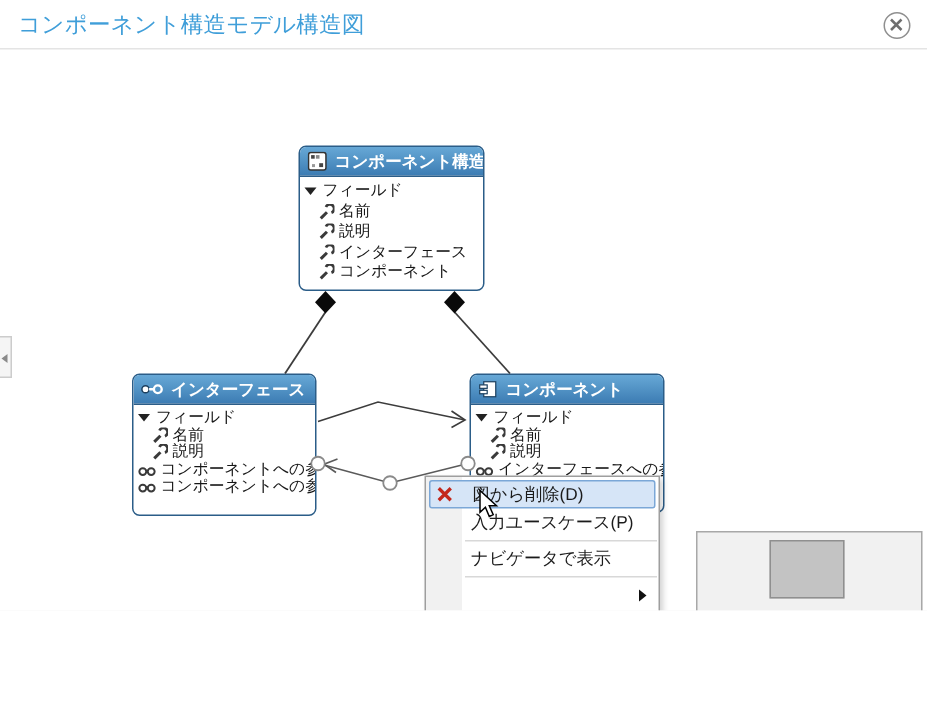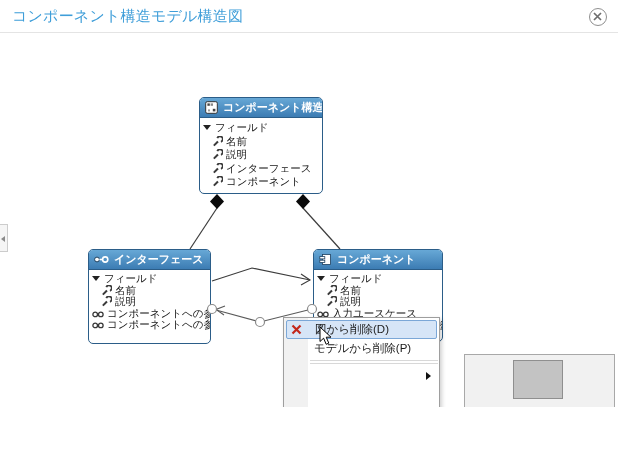--- a/index.html
+++ b/index.html
@@ -202,28 +202,20 @@
               <path d="M5.8 2.2 a3.1 3.1 0 1 1 4 4.1" fill="none" stroke="#3a3a3a" stroke-width="2"></path>
             </svg>
           <span>説明</span>
         </div>
         <div class="row">
           <svg class="ficon" width="12" height="10" viewBox="0 0 12 10">
               <circle cx="3.2" cy="5.4" r="2.3" fill="none" stroke="#3a3a3a" stroke-width="1.3"></circle>
               <circle cx="8.8" cy="5.4" r="2.3" fill="none" stroke="#3a3a3a" stroke-width="1.3"></circle>
               <path d="M5.5 5 q0.5 -1 1 0" fill="none" stroke="#3a3a3a" stroke-width="1.1"></path>
             </svg>
-          <span>入力ユースケース</span>
-        </div>
-        <div class="row">
-          <svg class="ficon" width="12" height="10" viewBox="0 0 12 10">
-              <circle cx="3.2" cy="5.4" r="2.3" fill="none" stroke="#3a3a3a" stroke-width="1.3"></circle>
-              <circle cx="8.8" cy="5.4" r="2.3" fill="none" stroke="#3a3a3a" stroke-width="1.3"></circle>
-              <path d="M5.5 5 q0.5 -1 1 0" fill="none" stroke="#3a3a3a" stroke-width="1.1"></path>
-            </svg>
           <span>インターフェースへの参照</span>
         </div>
       </div>
     </div>
 
     <svg class="wires" viewBox="0 0 618 433">
 
       <line x1="217" y1="174" x2="190" y2="215" stroke="#3c3c3c" stroke-width="1.2"></line>
       <polygon points="217,160 224,167.5 217,175 210,167.5" fill="#0a0a0a"></polygon>
 
@@ -241,23 +233,26 @@
     </svg>
 
     <div class="menu">
       <div class="mi hl">
         <svg class="mic" width="11" height="11" viewBox="0 0 11 11">
             <path d="M1.5 1.5 L9.5 9.5 M9.5 1.5 L1.5 9.5" stroke="#c3271b" stroke-width="2.2"></path>
           </svg>
         <span>図から削除(D)</span>
       </div>
       <div class="mi">
-        <span>モデルから削除(P)</span>
+        <span>入力ユースケース(P)</span>
       </div>
       <div class="sep"></div>
+      <div class="mi">
+        <span>ナビゲータで表示</span>
+      </div>
       <div class="sep"></div>
       <div class="mi">
         <span class="subarrow"></span>
       </div>
     </div>
 
     <svg class="cursor" width="14" height="20" viewBox="0 0 14 20">
       <path d="M1,1 L1,15.5 L4.6,12.2 L7.2,18.3 L9.8,17.1 L7.2,11.2 L12,11.2 Z" fill="#fff" stroke="#000" stroke-width="1"></path>
     </svg>
 

